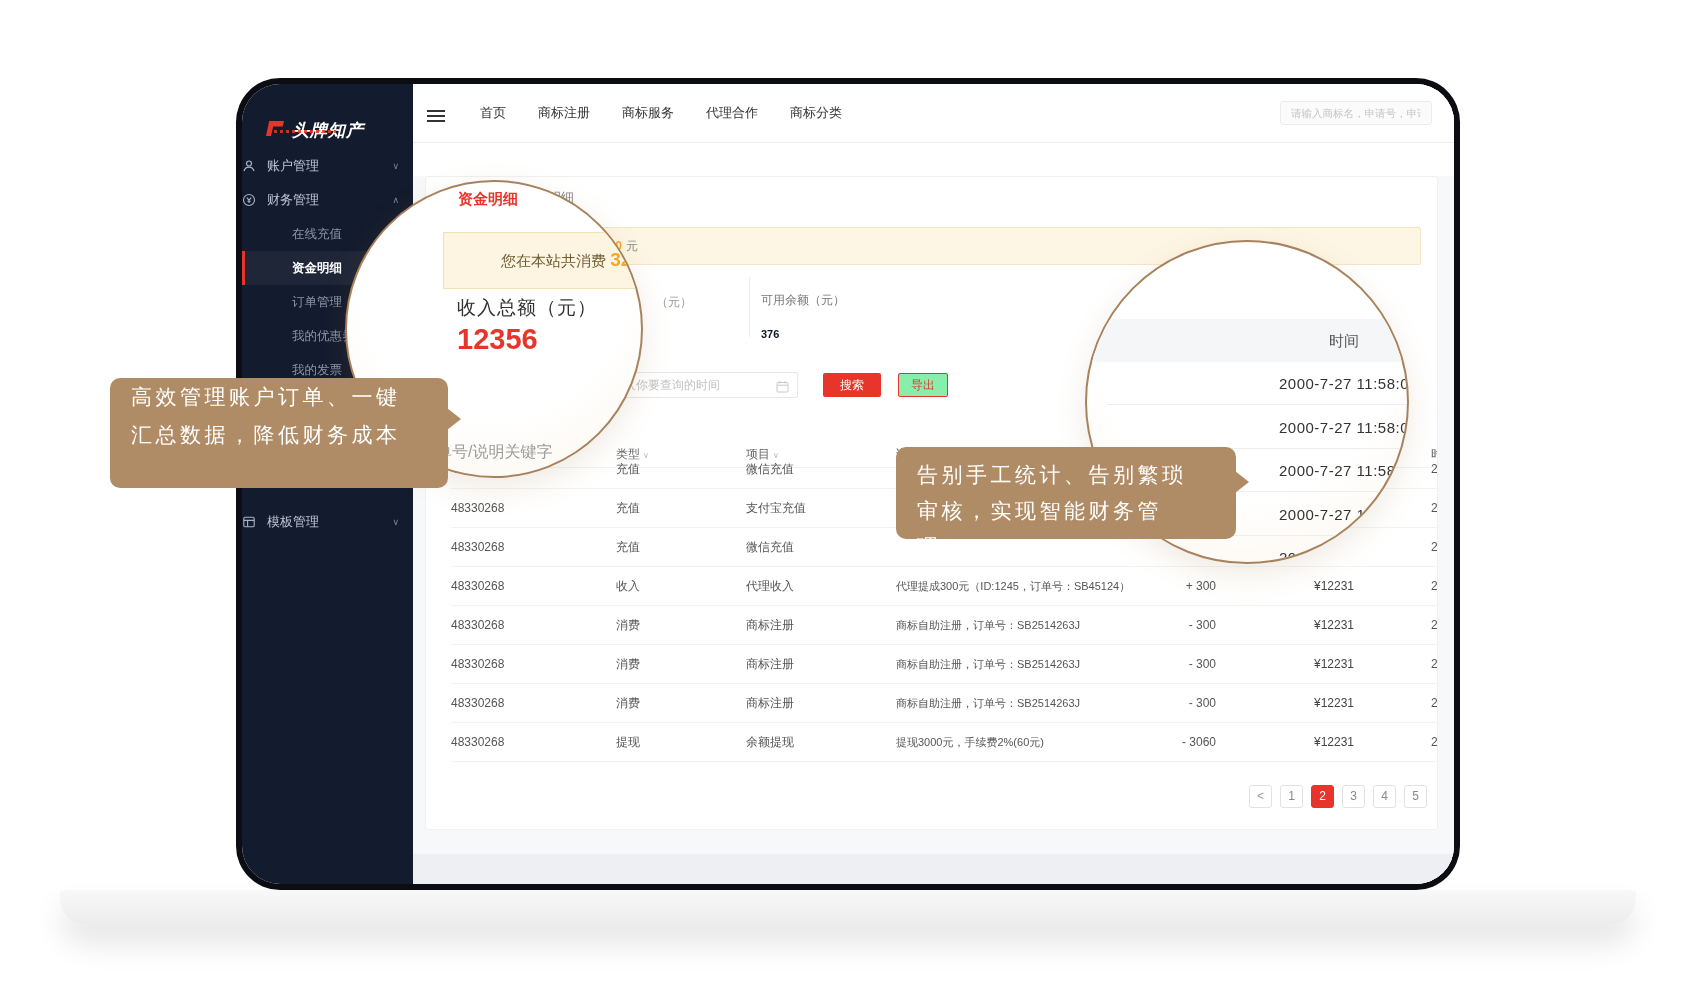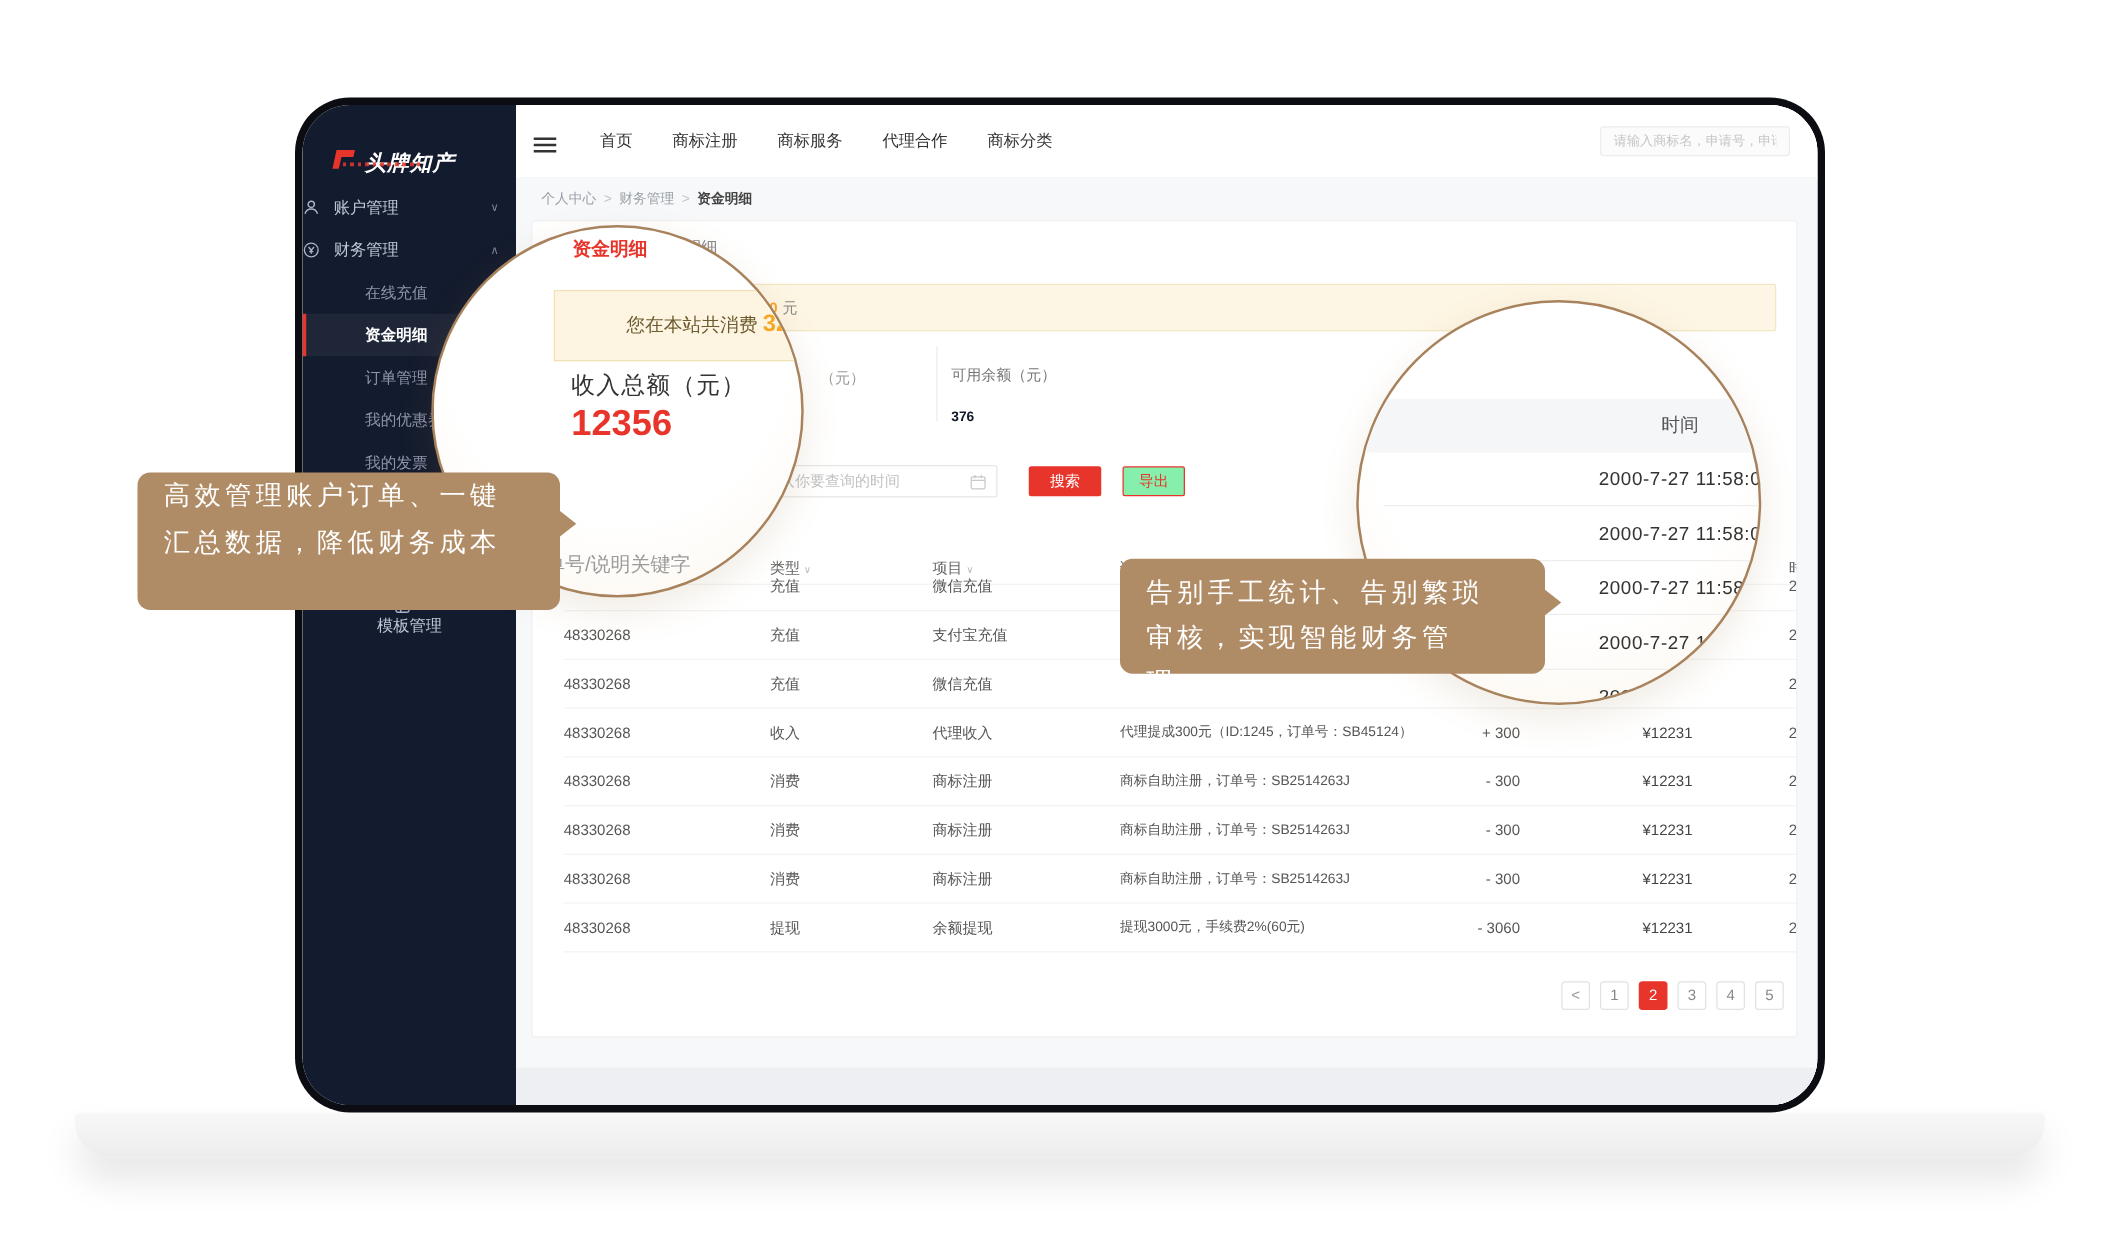--- a/index.html
+++ b/index.html
@@ -161,21 +161,21 @@
                 </svg>
               </span>
               <span class="side-label">财务管理</span>
               <span class="chev">∧</span>
             </div>
             <div class="side-child" style="top: 133px;">在线充值</div>
             <div class="side-child active" style="top: 167px;">资金明细</div>
             <div class="side-child" style="top: 201px;">订单管理</div>
             <div class="side-child" style="top: 235px;">我的优惠券</div>
             <div class="side-child" style="top: 269px;">我的发票</div>
-            <div class="side-group" style="top: 393px; flex-direction: column;">
+            <div class="side-group" style="top: 421px;">
               <span class="side-icon">
                 <svg width="14" height="14" viewBox="0 0 14 14" fill="none" stroke="#aab3c6" stroke-width="1.1">
                   <rect x="1.8" y="2.2" width="10.4" height="9.6" rx="1.4"></rect>
                   <path d="M1.8 5.4h10.4M5.6 5.4v6.4"></path>
                 </svg>
               </span>
               <span class="side-label">模板管理</span>
               <span class="chev">∨</span>
             </div>
           </nav>
@@ -191,21 +191,20 @@
           <nav class="topnav" id="topnav">
               <span class="topnav-item">首页</span>
               <span class="topnav-item">商标注册</span>
               <span class="topnav-item">商标服务</span>
               <span class="topnav-item">代理合作</span>
               <span class="topnav-item">商标分类</span>
             </nav>
           <input class="search" placeholder="请输入商标名，申请号，申请人" style="">
         </header>
 
-        <div class="breadcrumb" id="breadcrumb"><span class="bc-item">个人中心</span><span class="bc-sep">&gt;</span><span class="bc-item">财务管理</span><span class="bc-sep">&gt;</span><span class="bc-item bc-last">资金明细</span></div>
 
         <div class="content">
           <section class="card">
             <div class="tabs">
               <span class="tab active">资金明细</span>
               <span class="tab">充值明细</span>
             </div>
 
             <div class="banner">
               <span class="banner-text"><b>820</b><span>元</span></span>

